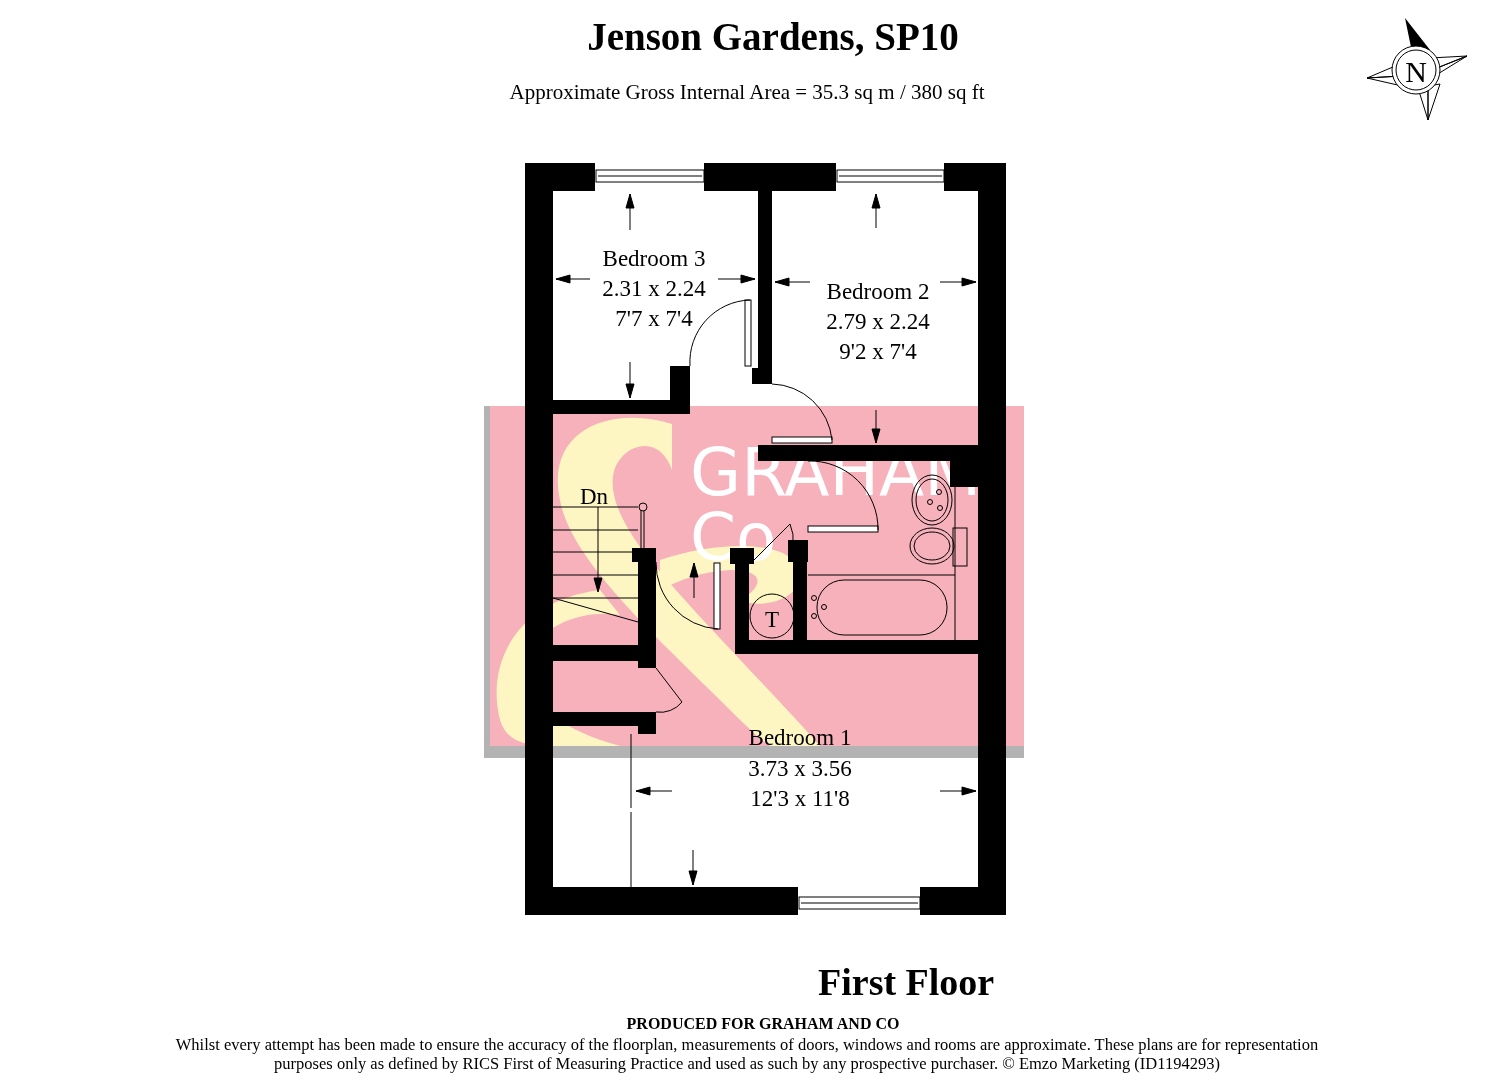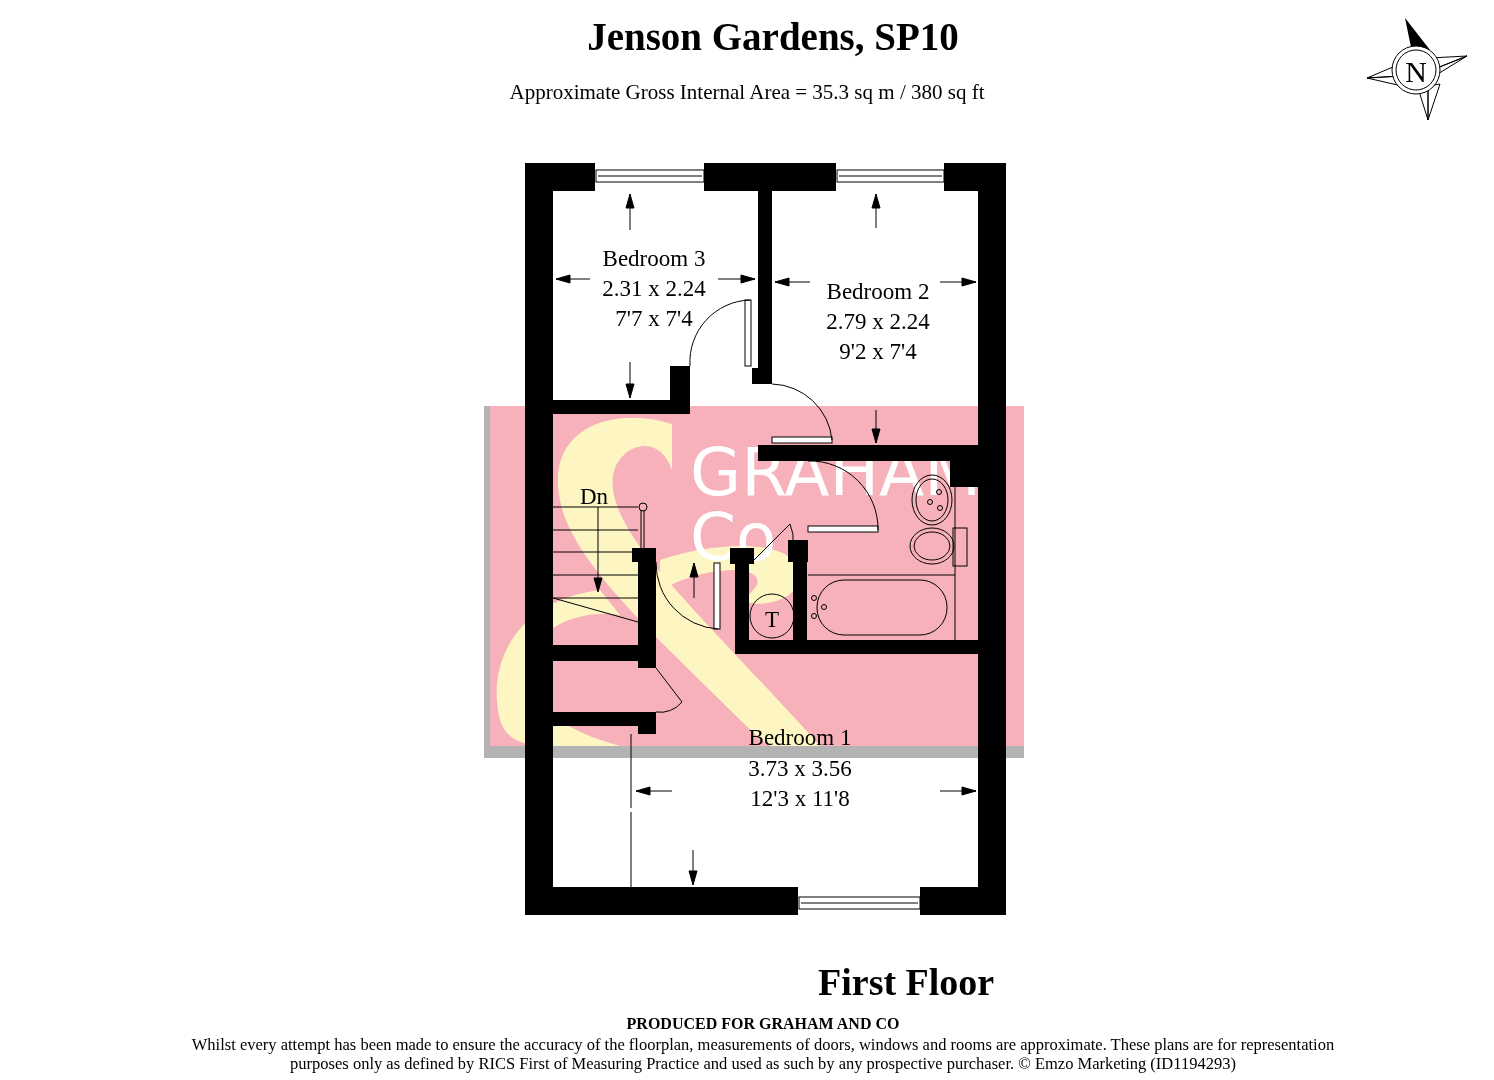--- a/index.html
+++ b/index.html
@@ -1,21 +1,21 @@
 <!DOCTYPE html>
 <html><head>
 <meta charset="utf-8">
 <style>
   html, body { margin:0; padding:0; background:#ffffff; }
   body { width:1494px; height:1080px; position:relative; overflow:hidden; font-family:"Liberation Serif", serif; color:#000; }
   .title { position:absolute; top:14px; left:0; width:1494px; text-align:center; font-weight:bold; font-size:39px;margin-left:26px; }
   .subtitle { position:absolute; top:80px; left:0; width:1494px; text-align:center; font-size:21px; }
   .floor-label { position:absolute; top:960px; left:818px; font-weight:bold; font-size:38px;text-align:right; }
   .produced { position:absolute; top:1015px; left:16px; width:1494px; text-align:center; font-weight:bold; font-size:16px; }
-  .disclaimer { position:absolute; top:1035px; left:126px; width:1274px; text-align:center; font-size:16.5px; line-height:19px; }
+  .disclaimer { position:absolute; top:1035px; left:110px; width:1274px; text-align:center; font-size:16.5px; line-height:19px; }
   svg.plan { position:absolute; left:0; top:0; }
   .room-label { font-family:"Liberation Serif", serif; font-size:23px; fill:#000; }
 </style>
 </head>
 <body>
 
 <div class="title">Jenson Gardens, SP10</div>
 <div class="subtitle">Approximate Gross Internal Area = 35.3 sq m / 380 sq ft</div>
 
 <svg class="plan" width="1494" height="1080" viewBox="0 0 1494 1080">

